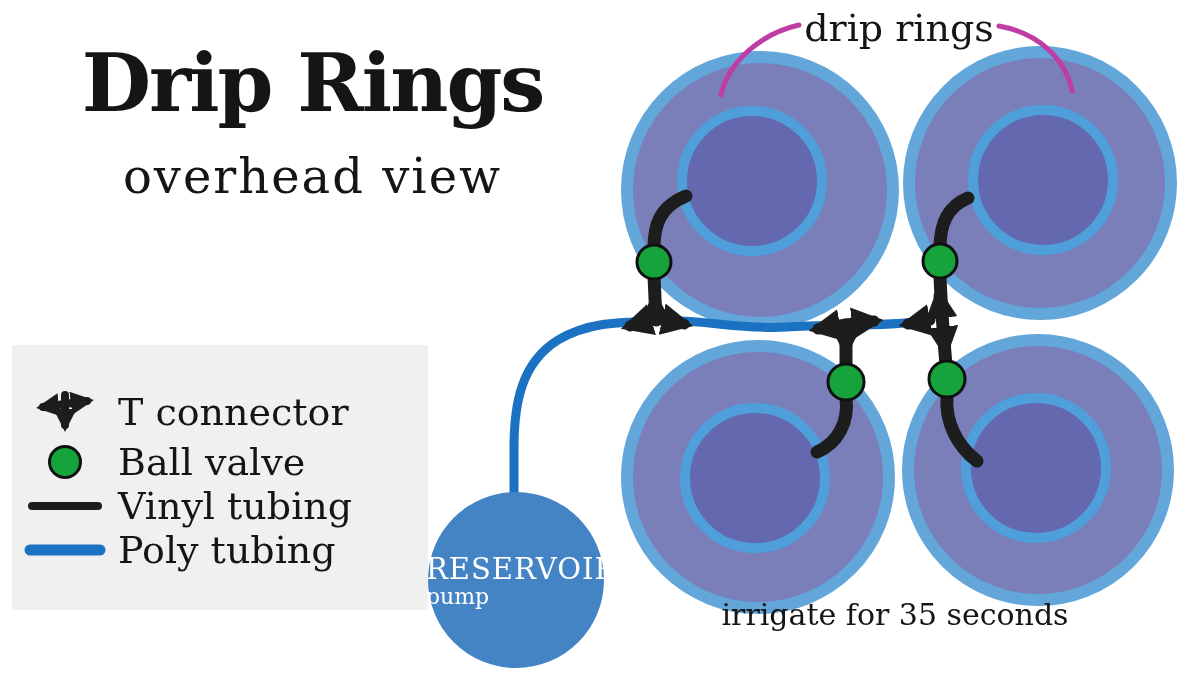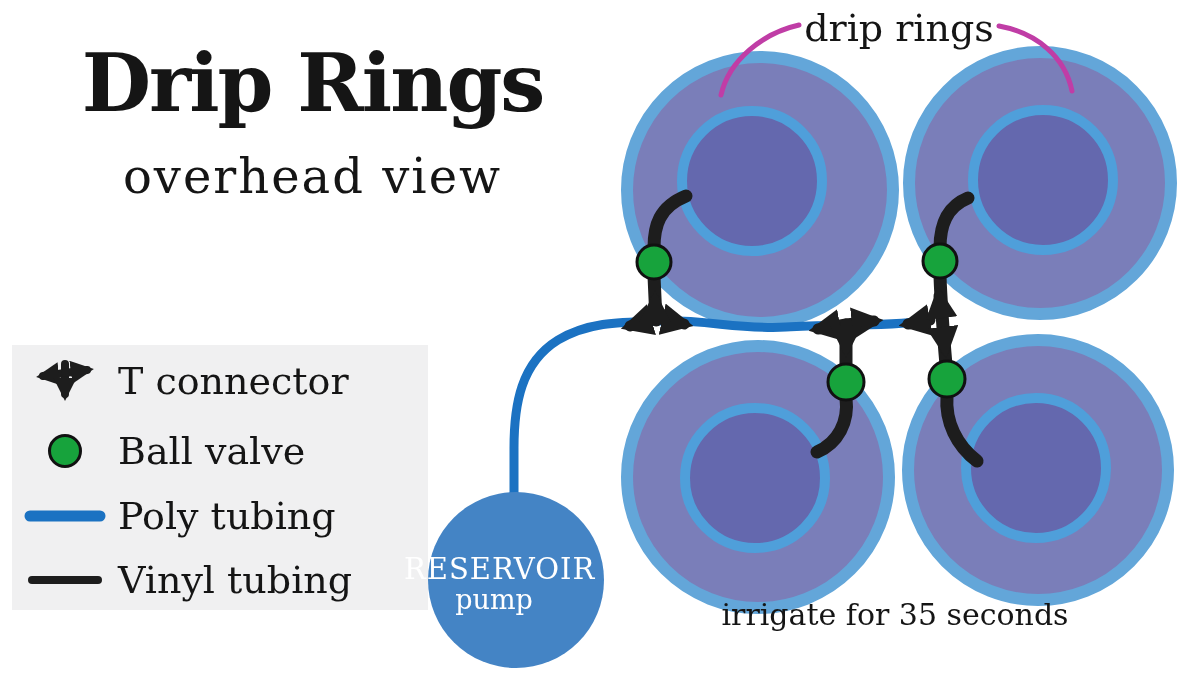--- a/index.html
+++ b/index.html
@@ -23,32 +23,32 @@
   .legend-arrow{fill:none;stroke:#1d1d1d;stroke-width:8;stroke-linecap:round;}
 
   
   .title-block{position:absolute;left:40px;top:44px;width:545px;text-align:center;}
   .title-line{font-size:80px;font-weight:bold;line-height:0.98;letter-spacing:-2px;}
   .subtitle{font-size:48px;letter-spacing:2px;margin-top:26px;}
 
   .legend{
     position:absolute;left:12px;top:345px;width:416px;height:265px;
     background:#f0f0f1;border-radius:0;
-    display:flex;flex-direction:column;justify-content:space-between;
+    display:flex;flex-direction:column;justify-content:center;
     padding:8px 0;box-sizing:border-box;
   }
   .legend-row{display:flex;align-items:center;}
   .legend-icon{width:106px;display:flex;justify-content:center;align-items:center;}
   .legend-label{font-size:38px;}
 
   .drip-label{position:absolute;left:794px;top:6px;width:210px;text-align:center;font-size:38px;}
 
-  .reservoir-label{position:absolute;left:404px;top:552px;width:180px;text-align:center;color:#ffffff;}
+  .reservoir-label{position:absolute;left:426px;top:552px;width:180px;text-align:left;color:#ffffff;}
   .res-line1{font-size:29px;letter-spacing:1px;}
-  .res-line2{font-size:27px;margin-top:-2px;}
+  .res-line2{font-size:22px;margin-top:-2px;}
 
   .irrigation-note{position:absolute;left:645px;top:600px;width:500px;text-align:center;
     font-size:30px;line-height:1.02;}
 </style>
 </head>
 <body>
 
 <svg id="diagram" width="1201" height="680" viewBox="0 0 1201 680">
   <defs>
     <marker id="ah" viewBox="0 0 10 10" refX="7" refY="5" markerWidth="2.9" markerHeight="2.9" orient="auto">
@@ -135,33 +135,33 @@
   <div class="legend-row">
     <span class="legend-icon">
       <svg width="40" height="40" viewBox="0 0 40 40">
         <circle class="valve" cx="20" cy="20" r="15.5" stroke-width="2.5"></circle>
       </svg>
     </span>
     <span class="legend-label">Ball valve</span>
   </div>
   <div class="legend-row">
     <span class="legend-icon">
+      <svg width="78" height="14" viewBox="0 0 78 14">
+        <path class="legend-line-vinyl" d="M6,7 L72,7"></path>
+      </svg>
+    </span>
+    <span class="legend-label">Vinyl tubing</span>
+  </div>
+  <div class="legend-row">
+    <span class="legend-icon">
       <svg width="84" height="16" viewBox="0 0 84 16">
         <path class="legend-line-poly" d="M7,8 L77,8"></path>
       </svg>
     </span>
     <span class="legend-label">Poly tubing</span>
-  </div>
-  <div class="legend-row">
-    <span class="legend-icon">
-      <svg width="78" height="14" viewBox="0 0 78 14">
-        <path class="legend-line-vinyl" d="M6,7 L72,7"></path>
-      </svg>
-    </span>
-    <span class="legend-label">Vinyl tubing</span>
   </div>
 </div>
 
 <div class="reservoir-label">
   <div class="res-line1">RESERVOIR</div>
   <div class="res-line2">pump</div>
 </div>
 
 <div class="irrigation-note">
   <div>irrigate for 35 seconds</div>

